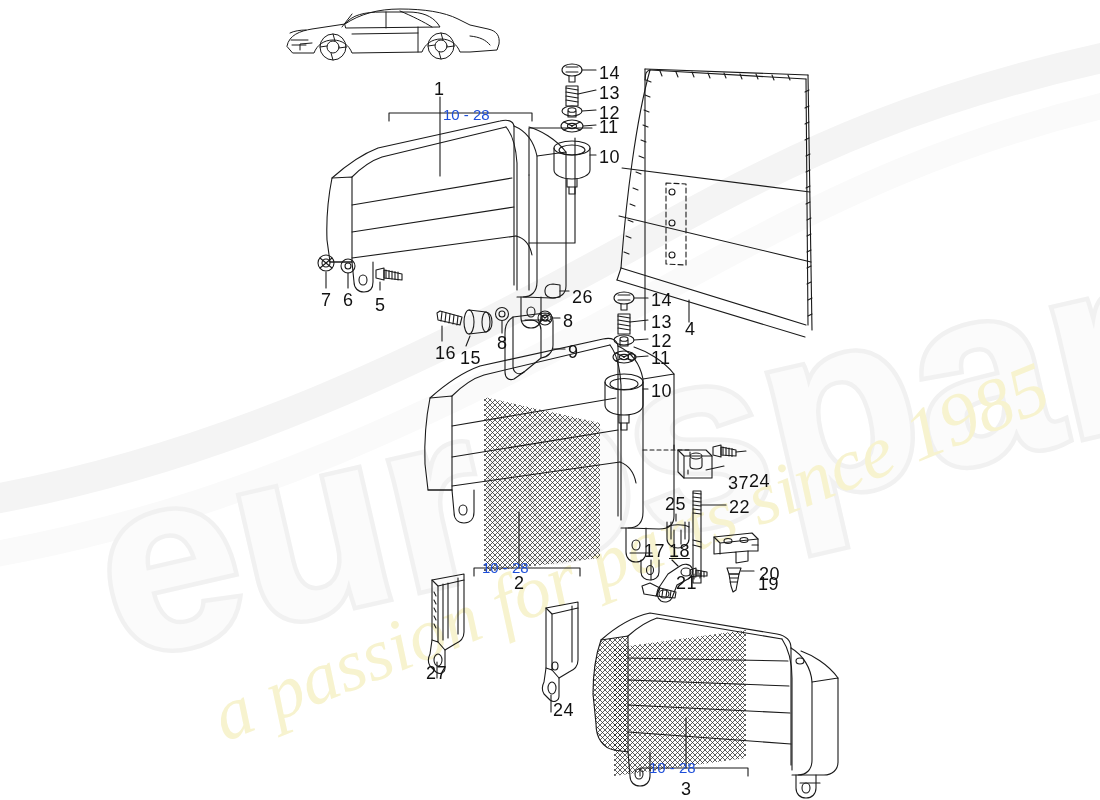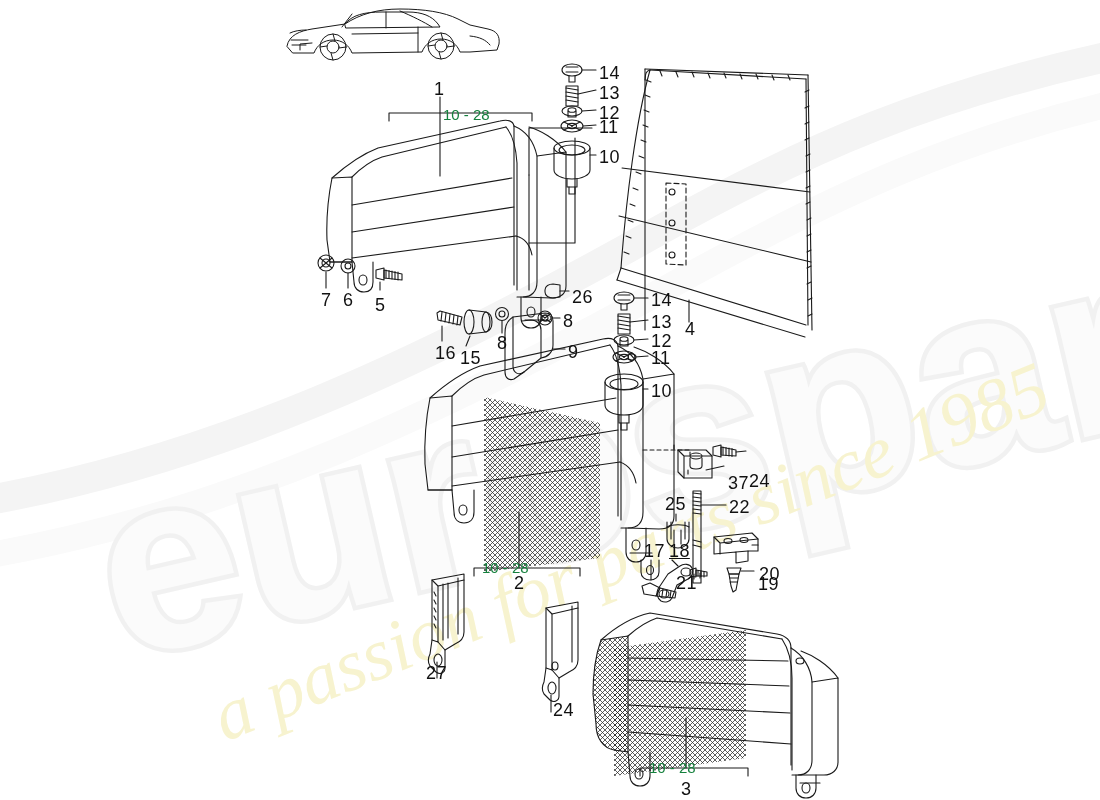--- a/index.html
+++ b/index.html
@@ -1,21 +1,21 @@
 <!DOCTYPE html>
 <html><head>
 <meta charset="utf-8">
 <style>
   html,body{margin:0;padding:0;background:#ffffff;}
   body{width:1100px;height:800px;overflow:hidden;font-family:"Liberation Sans",sans-serif;}
   #stage{position:relative;width:1100px;height:800px;background:#fff;}
   #stage svg{position:absolute;left:0;top:0;}
   .lbl{position:absolute;font-family:"Liberation Sans",sans-serif;font-size:18px;color:#111;
        letter-spacing:.4px;white-space:nowrap;}
-  .rng{position:absolute;font-family:"Liberation Sans",sans-serif;font-size:15px;color:#15803d;white-space:nowrap;}
+  .rng{position:absolute;font-family:"Liberation Sans",sans-serif;font-size:15px;color:#1d4ed8;white-space:nowrap;}
   .wm{position:absolute;pointer-events:none;}
 </style>
 </head>
 <body>
 
 <div id="stage">
 
   <svg class="wm" width="1100" height="800">
     <defs>
       <clipPath id="cpAll">

